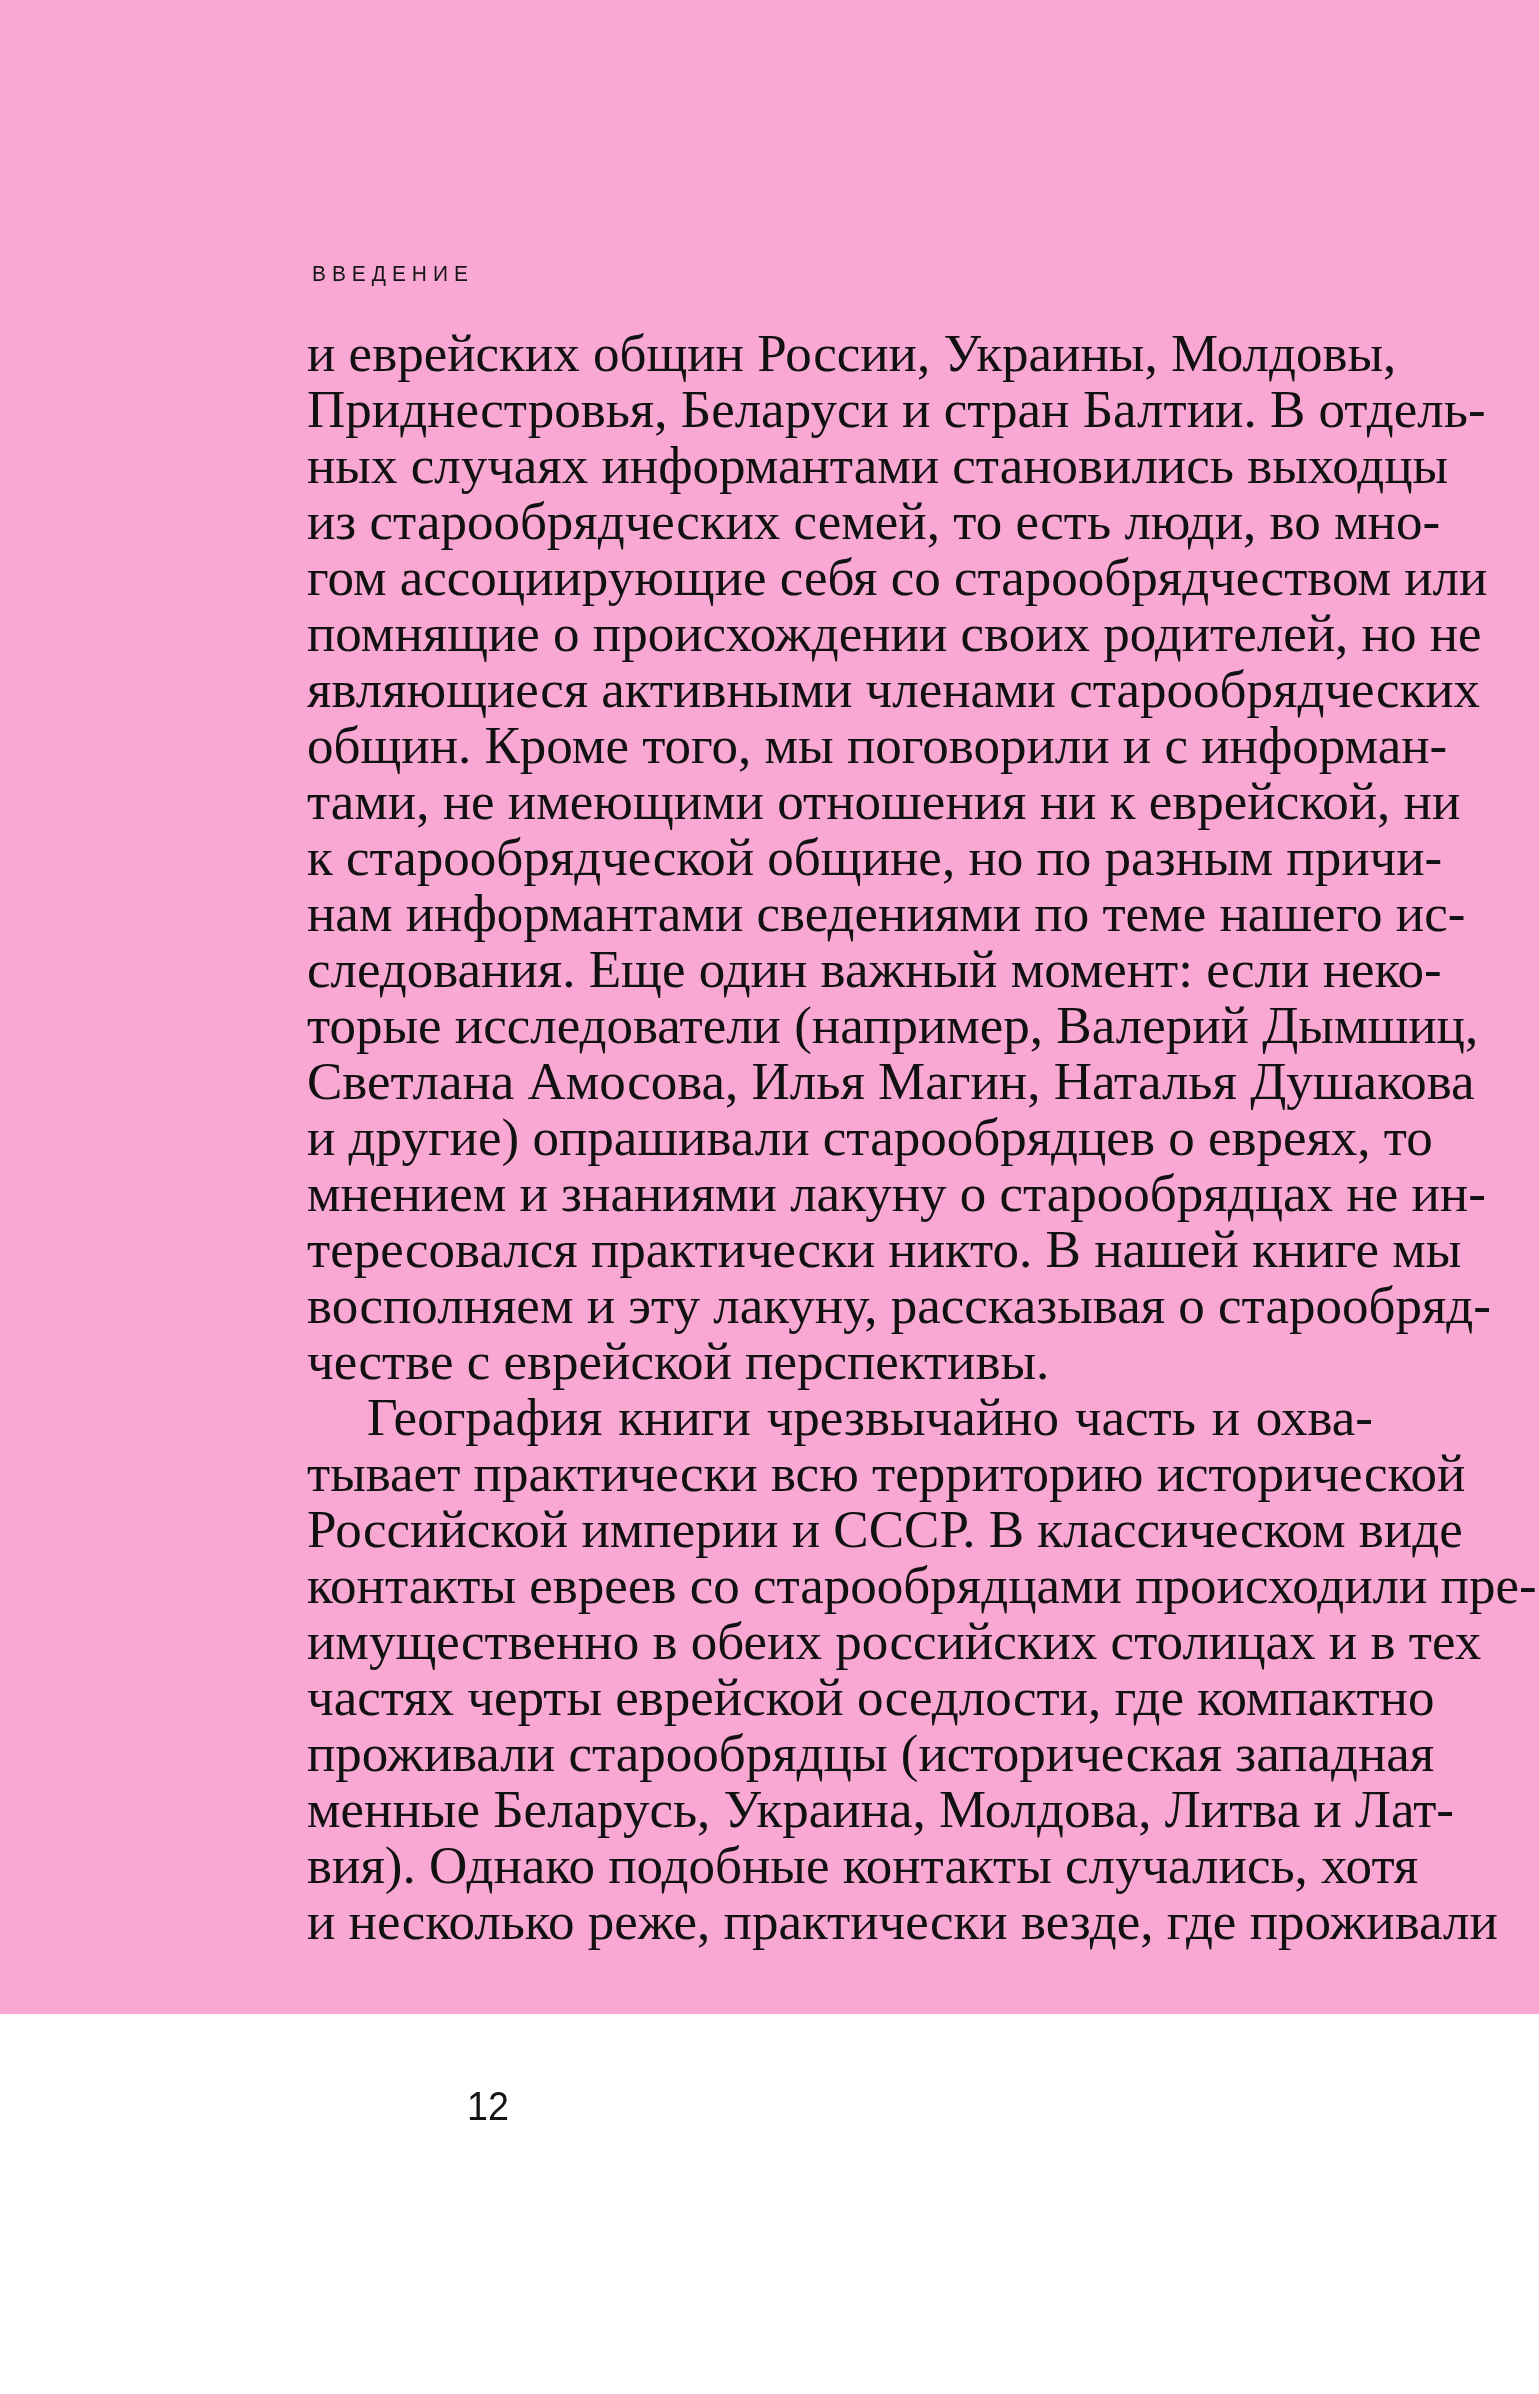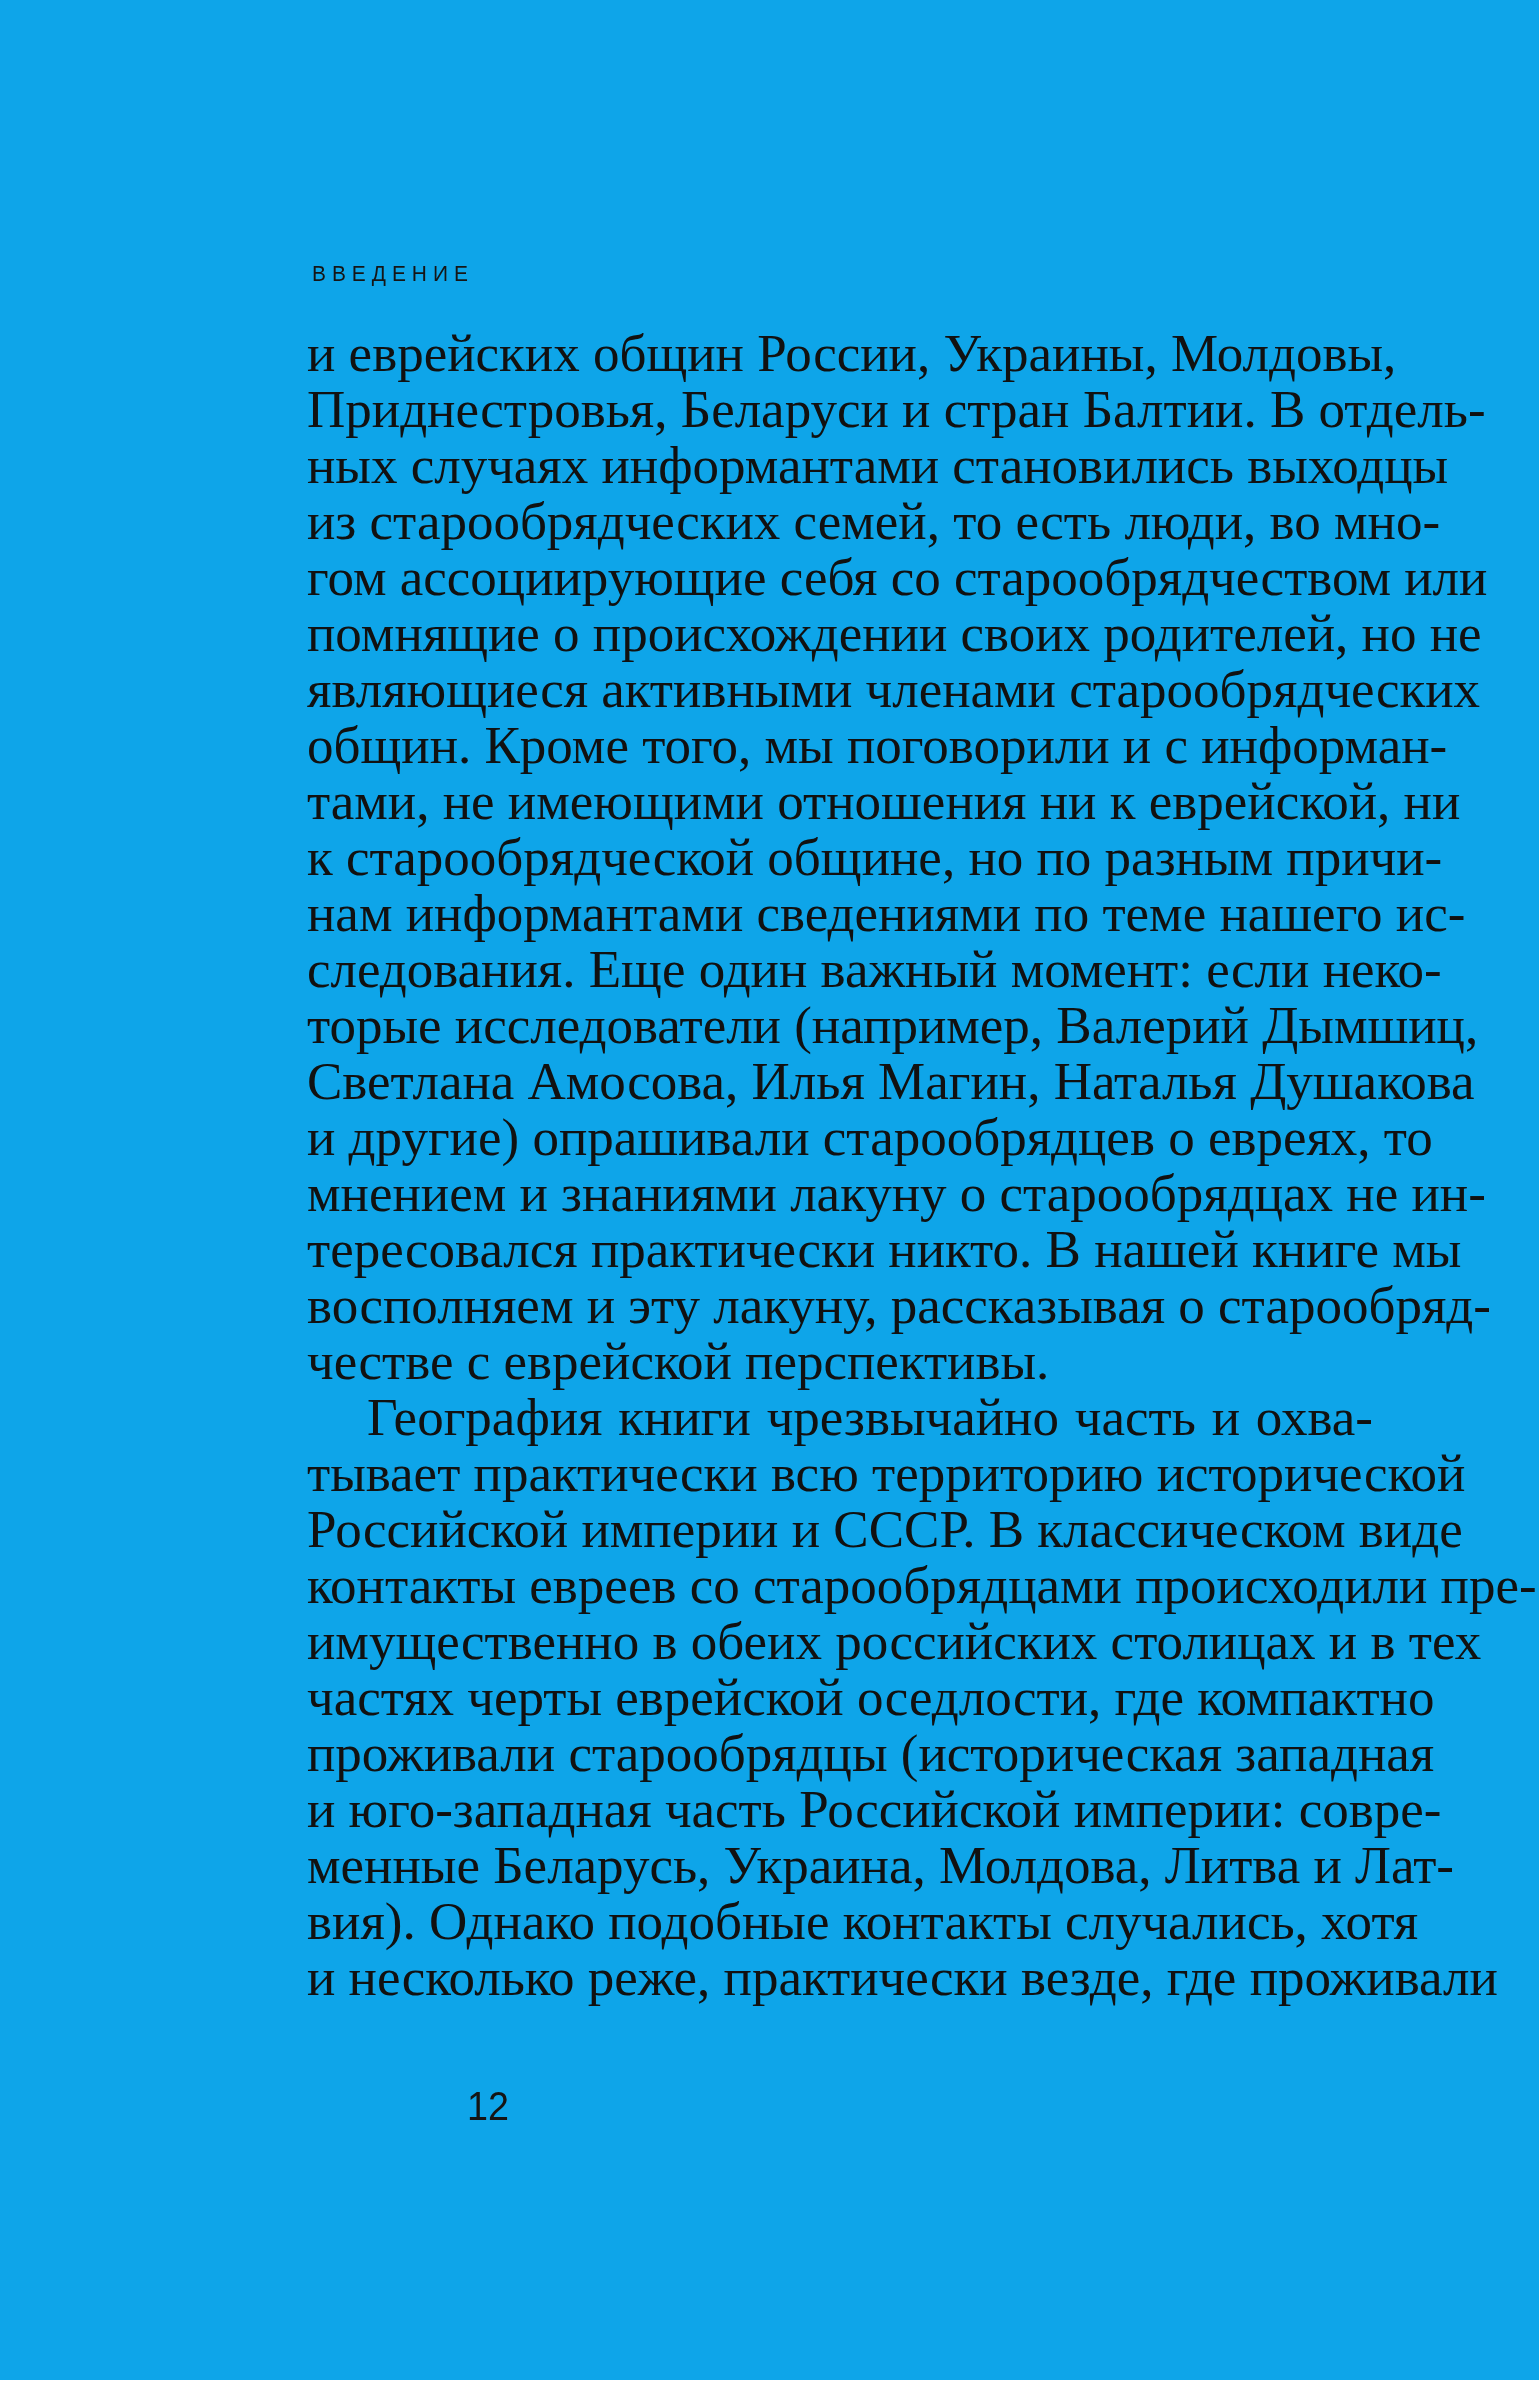--- a/index.html
+++ b/index.html
@@ -8,22 +8,22 @@
   }
   body {
     width: 1539px;
     height: 2394px;
     background: #ffffff;
     overflow: hidden;
   }
   .page {
     position: relative;
     width: 1539px;
-    height: 2380px;
-    background: #0ea5e9;
+    height: 2014px;
+    background: #f9a8d4;
   }
   .running-head {
     position: absolute;
     left: 312px;
     top: 261px;
     font-family: "Liberation Sans", sans-serif;
     font-weight: 500;
     font-size: 22px;
     letter-spacing: 6.3px;
     color: #161616;
@@ -94,21 +94,20 @@
     <div class="line">тересовался практически никто. В нашей книге мы</div>
     <div class="line">восполняем и эту лакуну, рассказывая о старообряд-</div>
     <div class="line para-end">честве с еврейской перспективы.</div>
     <div class="line indent">География книги чрезвычайно часть и охва-</div>
     <div class="line">тывает практически всю территорию исторической</div>
     <div class="line">Российской империи и СССР. В классическом виде</div>
     <div class="line">контакты евреев со старообрядцами происходили пре-</div>
     <div class="line">имущественно в обеих российских столицах и в тех</div>
     <div class="line">частях черты еврейской оседлости, где компактно</div>
     <div class="line">проживали старообрядцы (историческая западная</div>
-    <div class="line">и юго-западная часть Российской империи: совре-</div>
     <div class="line">менные Беларусь, Украина, Молдова, Литва и Лат-</div>
     <div class="line">вия). Однако подобные контакты случались, хотя</div>
     <div class="line">и несколько реже, практически везде, где проживали</div>
   </div>
 
   <div class="folio">12</div>
 
 </div>
 
 

